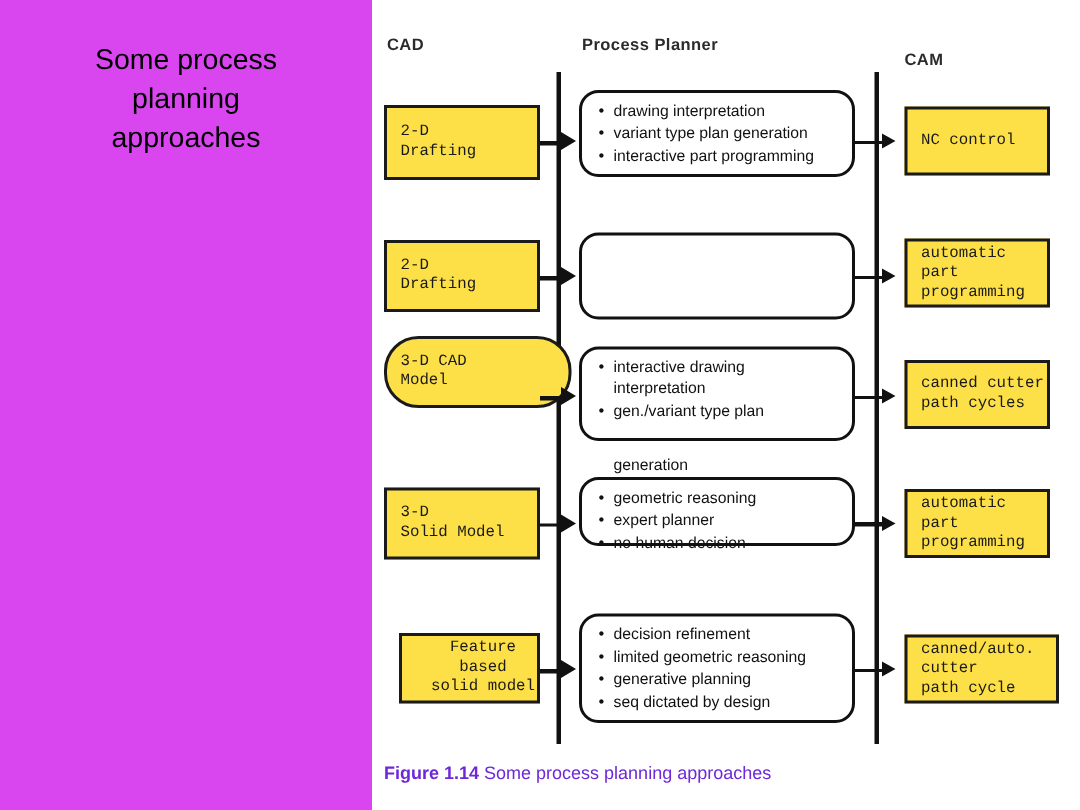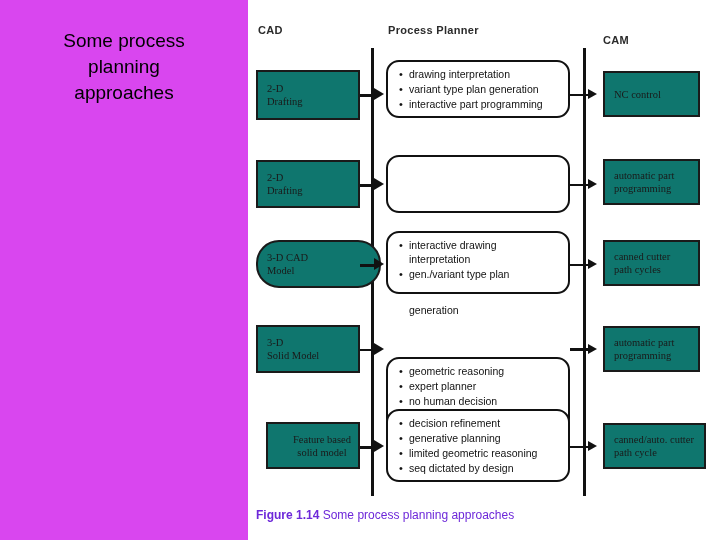--- a/index.html
+++ b/index.html
@@ -73,23 +73,23 @@
     top: 48px;
     height: 448px;
   }
   #vline-left  { left: 123px; }
   #vline-right { left: 335px; }
 
   
   .rect-box {
     position: absolute;
     border: 2px solid #1a1a1a;
-    background: #0f766e;
+    background: #fde047;
     box-sizing: border-box;
-    font-family: Liberation Serif, serif;
+    font-family: Liberation Mono, monospace;
     font-size: 10.5px;
     line-height: 13px;
     color: #1a1a1a;
     display: flex;
     flex-direction: column;
     justify-content: center;
     white-space: pre-line;
   }
   .rect-box.left-col  { padding-left: 9px;  text-align: left; }
   .rect-box.right-col { padding-left: 9px;  text-align: left; }
@@ -211,21 +211,21 @@
     <div class="round-box" style="left:138px; top:155px; width:184px; height:58px;">
       <ul>
       </ul>
     </div>
 
     <div class="conn" style="left:322px; top:184px; width:22px;"></div>
     <div class="arrow small" style="left:340px; top:179px;"></div>
     <div class="rect-box right-col" style="left:355px; top:159px; width:97px; height:46px;">automatic part
 programming</div>
 
-    <div class="rect-box left-col" style="left:8px; top:240px; width:125px; height:48px;border-radius:23px;">3-D CAD
+    <div class="rect-box left-col" style="left:8px; top:224px; width:125px; height:48px;border-radius:23px;">3-D CAD
 Model</div>
     <div class="conn thick" style="left:112px; top:264px; width:16px;"></div>
     <div class="arrow" style="left:126px; top:258px;"></div>
 
     <div class="round-box" style="left:138px; top:231px; width:184px; height:63px;">
       <ul>
         <li>interactive drawing interpretation</li>
         <li><span>gen./variant type plan</span><span class="cont">generation</span></li>
       </ul>
     </div>
@@ -233,43 +233,43 @@
     <div class="conn" style="left:322px; top:264px; width:22px;"></div>
     <div class="arrow small" style="left:340px; top:259px;"></div>
     <div class="rect-box right-col" style="left:355px; top:240px; width:97px; height:46px;">canned cutter
 path cycles</div>
 
     <div class="rect-box left-col" style="left:8px; top:325px; width:104px; height:48px;">3-D
 Solid Model</div>
     <div class="conn" style="left:112px; top:349px; width:16px;"></div>
     <div class="arrow" style="left:126px; top:343px;"></div>
 
-    <div class="round-box" style="left:138px; top:318px; width:184px; height:74px;margin-top:39px;">
+    <div class="round-box" style="left:138px; top:318px; width:184px; height:46px;">
       <ul>
         <li>geometric reasoning</li>
         <li>expert planner</li>
         <li>no human decision</li>
       </ul>
     </div>
 
     <div class="conn thick" style="left:322px; top:348px; width:22px;"></div>
     <div class="arrow small" style="left:340px; top:344px;"></div>
     <div class="rect-box right-col" style="left:355px; top:326px; width:97px; height:46px;">automatic part
 programming</div>
 
     <div class="rect-box left-col centered" style="left:18px; top:422px; width:94px; height:47px;">Feature based
 solid model</div>
     <div class="conn thick" style="left:112px; top:446px; width:16px;"></div>
     <div class="arrow" style="left:126px; top:440px;"></div>
 
     <div class="round-box" style="left:138px; top:409px; width:184px; height:73px;">
       <ul>
         <li>decision refinement</li>
+        <li>limited geometric reasoning</li>
         <li>generative planning</li>
-        <li>limited geometric reasoning</li>
         <li>seq dictated by design</li>
       </ul>
     </div>
 
     <div class="conn" style="left:322px; top:446px; width:22px;"></div>
     <div class="arrow small" style="left:340px; top:441px;"></div>
     <div class="rect-box right-col" style="left:355px; top:423px; width:103px; height:46px;">canned/auto. cutter
 path cycle</div>
 
     <div id="caption">

